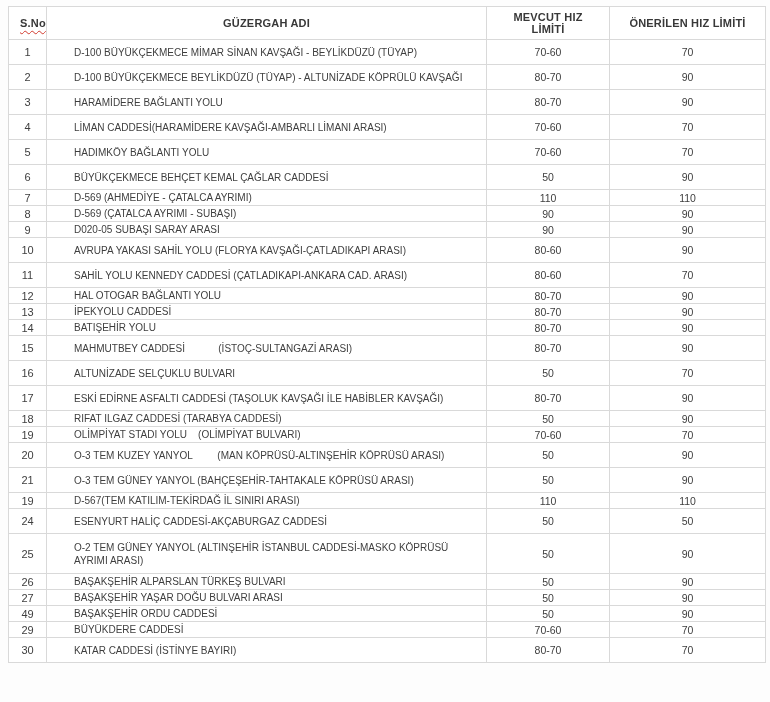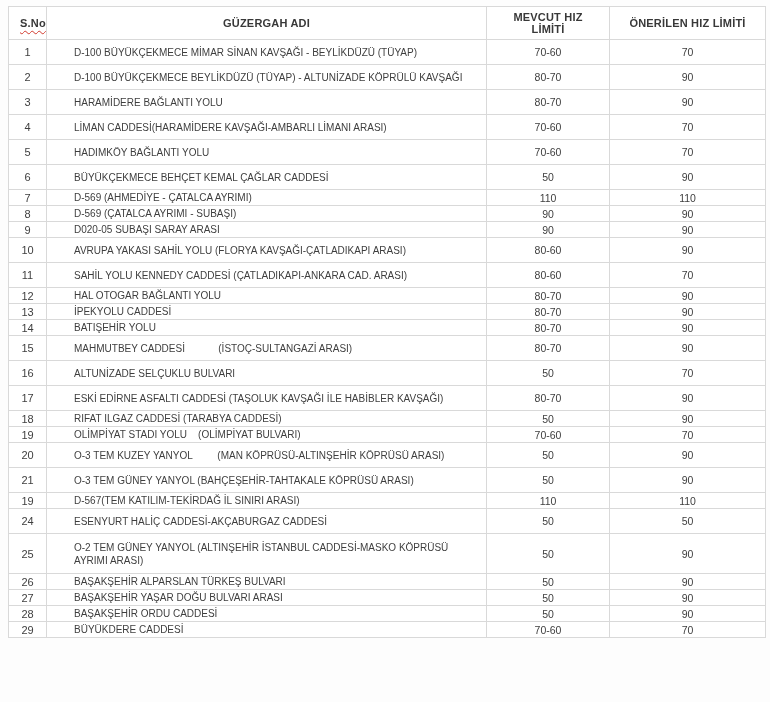--- a/index.html
+++ b/index.html
@@ -236,26 +236,32 @@
           <td class="num">50</td>
           <td class="num">90</td>
         </tr>
         <tr class="rs">
           <td class="sno">27</td>
           <td class="name">BAŞAKŞEHİR YAŞAR DOĞU BULVARI ARASI</td>
           <td class="num">50</td>
           <td class="num">90</td>
         </tr>
         <tr class="rs">
-          <td class="sno">28</td>
+          <td class="sno">49</td>
           <td class="name">BAŞAKŞEHİR ORDU CADDESİ</td>
           <td class="num">50</td>
           <td class="num">90</td>
         </tr>
         <tr class="rs">
           <td class="sno">29</td>
           <td class="name">BÜYÜKDERE CADDESİ</td>
           <td class="num">70-60</td>
+          <td class="num">70</td>
+        </tr>
+        <tr class="rl">
+          <td class="sno">30</td>
+          <td class="name">KATAR CADDESİ (İSTİNYE BAYIRI)</td>
+          <td class="num">80-70</td>
           <td class="num">70</td>
         </tr>
       </tbody>
   </table>
 </div>
 
 </body></html>

